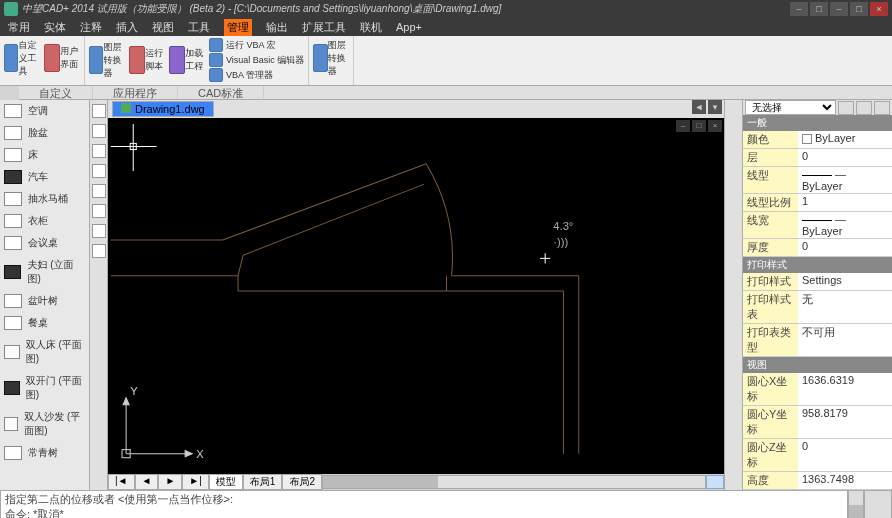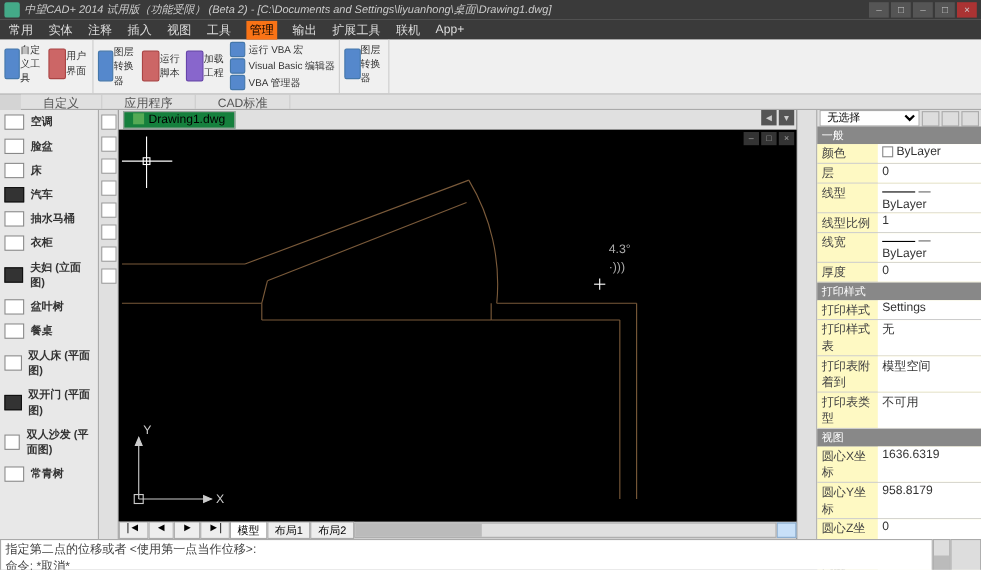--- a/index.html
+++ b/index.html
@@ -22,26 +22,26 @@
 .ribbon-icon.purple { background: #86c; border-color: #64a; }
 .ribbon-icon.sm { width: 14px; height: 14px; }
 .ribbon-label-sm { font-size: 9px; color: #333; }
 .ribbon-labelbar { height: 14px; background: #e0e0e0; display: flex; border-bottom: 1px solid #aaa; font-size: 10px; color: #555; margin-left: 19px; }
 .ribbon-labelbar span { padding: 0 20px; border-right: 1px solid #ccc; }
 .workspace { display: flex; height: 390px; }
 .left-palette { width: 90px; background: #e8e8e8; border-right: 1px solid #aaa; overflow: hidden; }
 .palette-item { display: flex; align-items: center; padding: 4px 4px; gap: 6px; cursor: pointer; }
 .palette-icon { width: 18px; height: 14px; background: #fff; border: 1px solid #888; }
 .palette-icon.dark { background: #333; border-color: #111; }
-.palette-label { font-size: 10px; color: #333; font-weight: bold; }
+.palette-label { font-size: 10px; color: #333; }
 .vtoolbar { width: 18px; background: #e0e0e0; border-right: 1px solid #aaa; display: flex; flex-direction: column; align-items: center; padding-top: 4px; gap: 6px; }
 .vtool { width: 14px; height: 14px; background: #fff; border: 1px solid #999; cursor: pointer; }
 .canvas-area { flex: 1; display: flex; flex-direction: column; background: #000; position: relative; }
 .tabbar { height: 18px; background: #e0e0e0; display: flex; align-items: center; padding: 0 4px; gap: 2px; }
-.filetab { padding: 1px 8px; background: #15803d; border: 1px solid #aaa; font-size: 10px; cursor: pointer; display: flex; gap: 4px; }
+.filetab { padding: 1px 8px; background: #3b82f6; border: 1px solid #aaa; font-size: 10px; cursor: pointer; display: flex; gap: 4px; }
 .filetab.active { background: #cde; }
 .filetab-ico { width: 10px; height: 10px; background: #5a5; }
 .canvas { flex: 1; background: #000; position: relative; overflow: hidden; }
 .canvas svg { width: 100%; height: 100%; }
 .canvas-controls { position: absolute; top: 2px; right: 2px; display: flex; gap: 2px; }
 .cctl { width: 14px; height: 12px; background: #333; color: #aaa; font-size: 8px; text-align: center; line-height: 12px; cursor: pointer; }
 .tabbar-ctl { position: absolute; top: 0; right: 2px; display: flex; gap: 2px; }
 .tabctl { width: 14px; height: 14px; background: #555; color: #ccc; font-size: 9px; text-align: center; line-height: 14px; cursor: pointer; }
 .hscroll-area { height: 16px; background: #d0d0d0; display: flex; align-items: center; }
 .model-tabs { display: flex; }
@@ -172,20 +172,24 @@
       </div>
       <div class="palette-item">
         <div class="palette-icon"></div>
         <span class="palette-label">抽水马桶</span>
       </div>
       <div class="palette-item">
         <div class="palette-icon"></div>
         <span class="palette-label">衣柜</span>
       </div>
       <div class="palette-item">
+        <div class="palette-icon"></div>
+        <span class="palette-label">会议桌</span>
+      </div>
+      <div class="palette-item">
         <div class="palette-icon dark"></div>
         <span class="palette-label">夫妇 (立面图)</span>
       </div>
       <div class="palette-item">
         <div class="palette-icon"></div>
         <span class="palette-label">盆叶树</span>
       </div>
       <div class="palette-item">
         <div class="palette-icon"></div>
         <span class="palette-label">餐桌</span>
@@ -330,24 +334,20 @@
         <div class="props-section-hd">打印样式</div>
         <div class="prop-row">
           <div class="prop-k">打印样式</div>
           <div class="prop-v">Settings</div>
         </div>
         <div class="prop-row">
           <div class="prop-k">打印样式表</div>
           <div class="prop-v">无</div>
         </div>
         <div class="prop-row">
-          <div class="prop-k">打印表附着到</div>
-          <div class="prop-v">模型空间</div>
-        </div>
-        <div class="prop-row">
           <div class="prop-k">打印表类型</div>
           <div class="prop-v">不可用</div>
         </div>
         <div class="props-section-hd">视图</div>
         <div class="prop-row">
           <div class="prop-k">圆心X坐标</div>
           <div class="prop-v">1636.6319</div>
         </div>
         <div class="prop-row">
           <div class="prop-k">圆心Y坐标</div>

